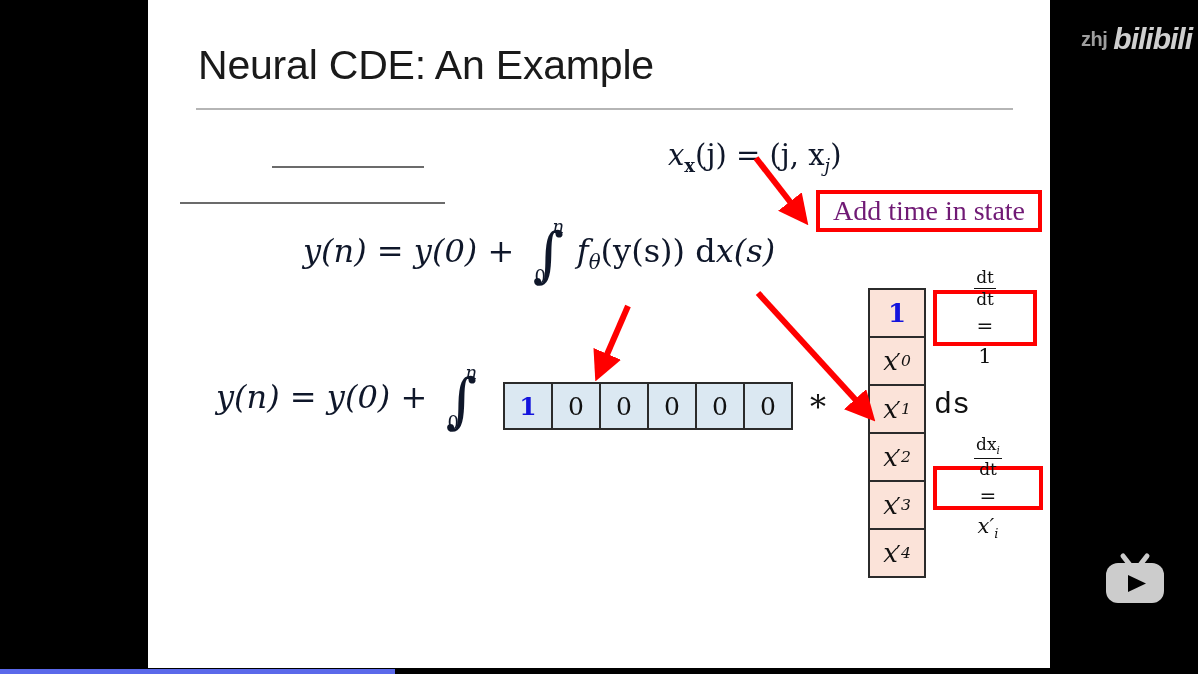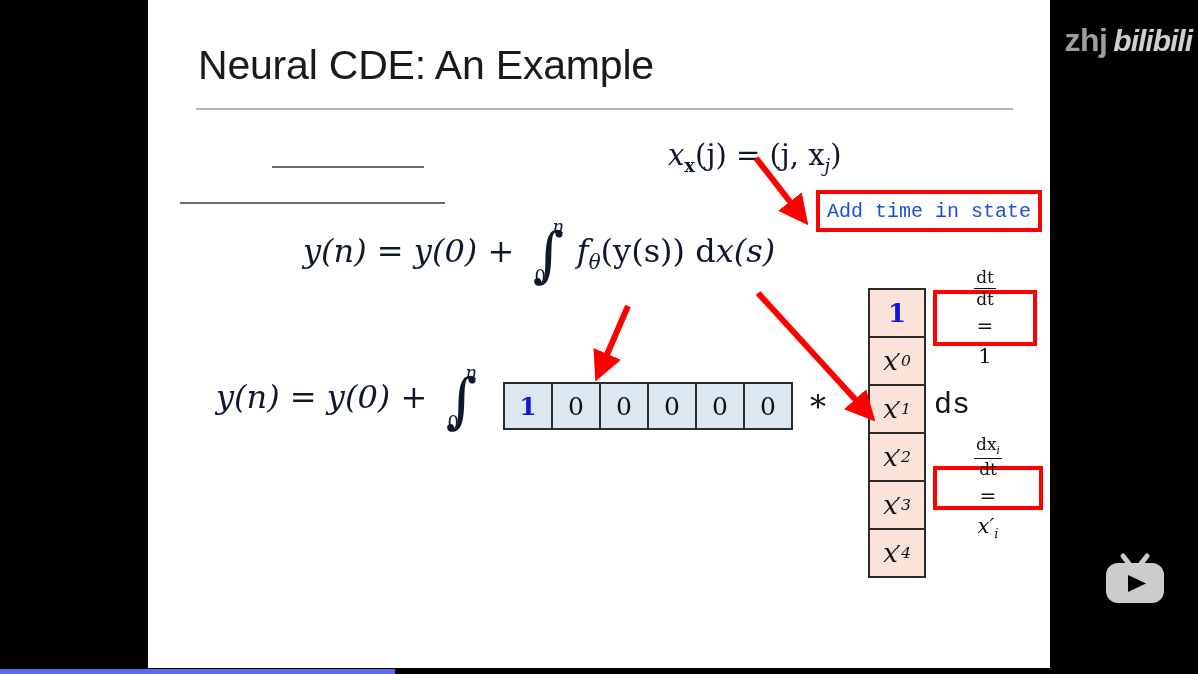--- a/index.html
+++ b/index.html
@@ -264,23 +264,23 @@
     justify-content: center;
     box-sizing: border-box;
   }
   #box-add-time {
     left: 668px;
     top: 190px;
     width: 226px;
     height: 42px;
   }
   #box-add-time .txt {
-    font-family: Liberation Mono, monospace;
-    font-size: 20px;
-    color: #1d4ed8;
+    font-family: Liberation Serif, serif;
+    font-size: 28px;
+    color: #701a75;
     white-space: nowrap;
   }
 
   #box-dtdt {
     left: 785px;
     top: 290px;
     width: 104px;
     height: 56px;
   }
   #box-dxdt {
@@ -337,21 +337,21 @@
     position: absolute;
     right: 6px;
     top: 22px;
     display: flex;
     align-items: center;
     gap: 6px;
     color: #9a9a9a;
   }
   #watermark .uploader {
     font-family: "Liberation Sans", sans-serif;
-    font-size: 32px;
+    font-size: 20px;
     font-weight: bold;
     letter-spacing: -0.5px;
     color: #9e9e9e;
   }
   #watermark .brand {
     font-family: "Liberation Sans", sans-serif;
     font-size: 30px;
     font-weight: bold;
     font-style: italic;
     letter-spacing: -1px;

